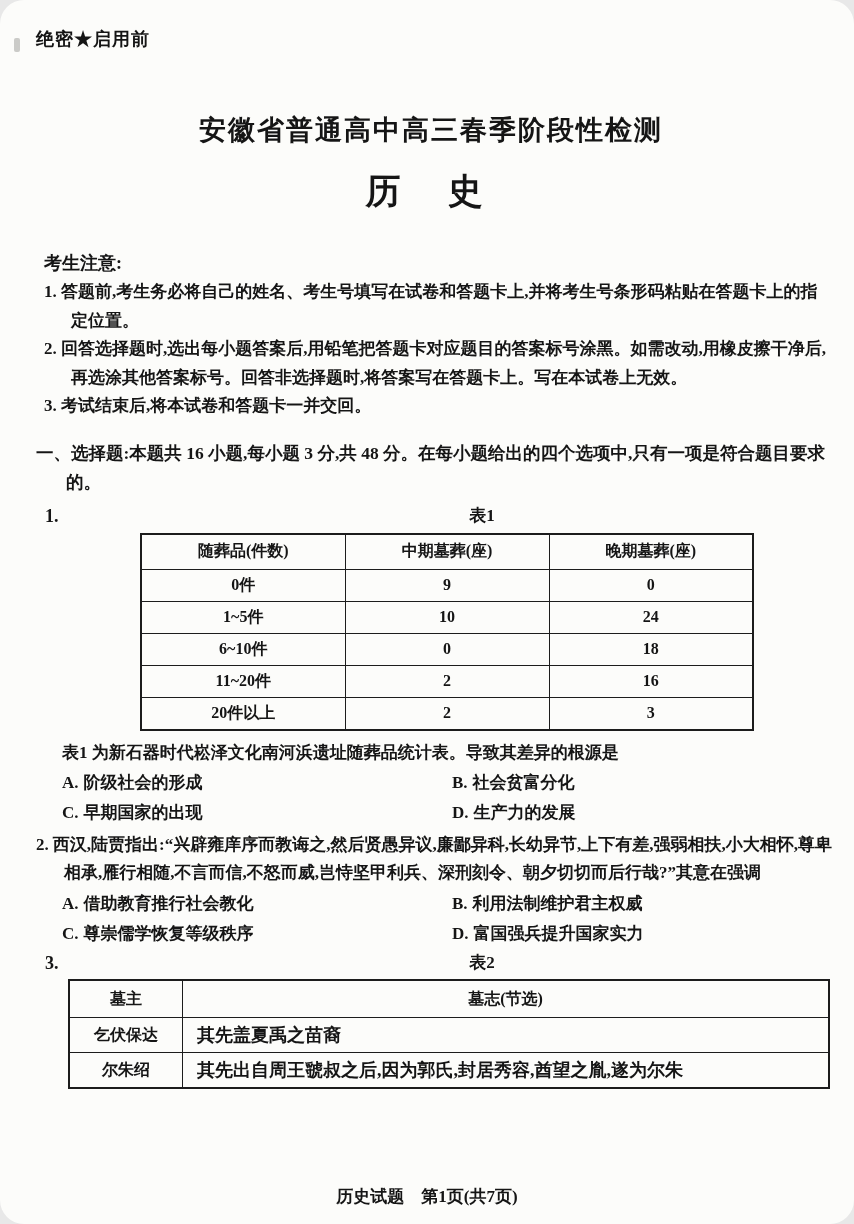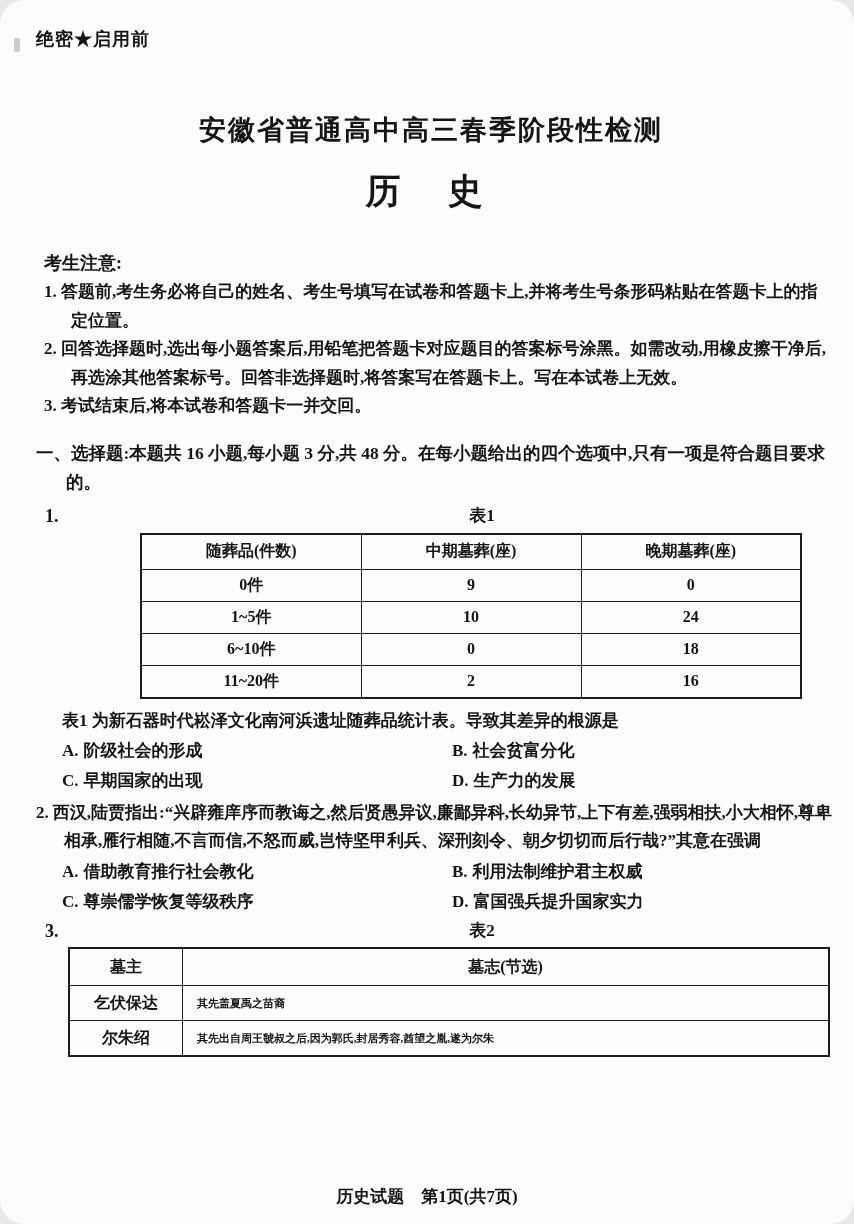--- a/index.html
+++ b/index.html
@@ -88,28 +88,28 @@
     border-collapse: collapse;
     border: 2.5px solid #1c1c1c;
     font-weight: 700;
   }
   table.data-table th, table.data-table td {
     border: 1.8px solid #1c1c1c;
     text-align: center;
     font-size: 16px;
     padding: 2px 4px;
   }
-  .t1 { margin: 2px 0 0 140px; width: 662px; table-layout: fixed; padding-left: 38px; }
+  .t1 { margin: 2px 0 0 140px; width: 614px; table-layout: fixed; padding-left: 38px; }
   .t1 th { height: 30px; }
   .t1 td { height: 27px; }
   .t2 { margin: 1px 4px 0 68px; width: 762px; table-layout: fixed; }
   .t2 th { height: 32px; }
   .t2 td { height: 30px; }
   .t2 .col-owner { width: 104px; }
-  .t2 td.epitaph { text-align: left; padding-left: 14px; font-size: 11px; }
+  .t2 td.epitaph { text-align: left; padding-left: 14px; font-size: 18px; }
   .q-stem {
     margin: 8px 20px 0 62px;
     font-size: 17px;
     font-weight: 600;
     line-height: 1.65;
   }
   .options {
     margin: 4px 20px 0 62px;
     display: grid;
     grid-template-columns: 390px auto;
@@ -185,20 +185,25 @@
       <tr>
         <td>6~10件</td>
         <td>0</td>
         <td>18</td>
       </tr>
       <tr>
         <td>11~20件</td>
         <td>2</td>
         <td>16</td>
       </tr>
+      <tr>
+        <td>20件以上</td>
+        <td>2</td>
+        <td>3</td>
+      </tr>
     </tbody>
   </table>
 
   <p class="q-stem">表1 为新石器时代崧泽文化南河浜遗址随葬品统计表。导致其差异的根源是</p>
 
   <div class="options">
     <span class="option"><span class="opt-label">A.</span><span class="opt-text">阶级社会的形成</span></span>
     <span class="option"><span class="opt-label">B.</span><span class="opt-text">社会贫富分化</span></span>
     <span class="option"><span class="opt-label">C.</span><span class="opt-text">早期国家的出现</span></span>
     <span class="option"><span class="opt-label">D.</span><span class="opt-text">生产力的发展</span></span>

